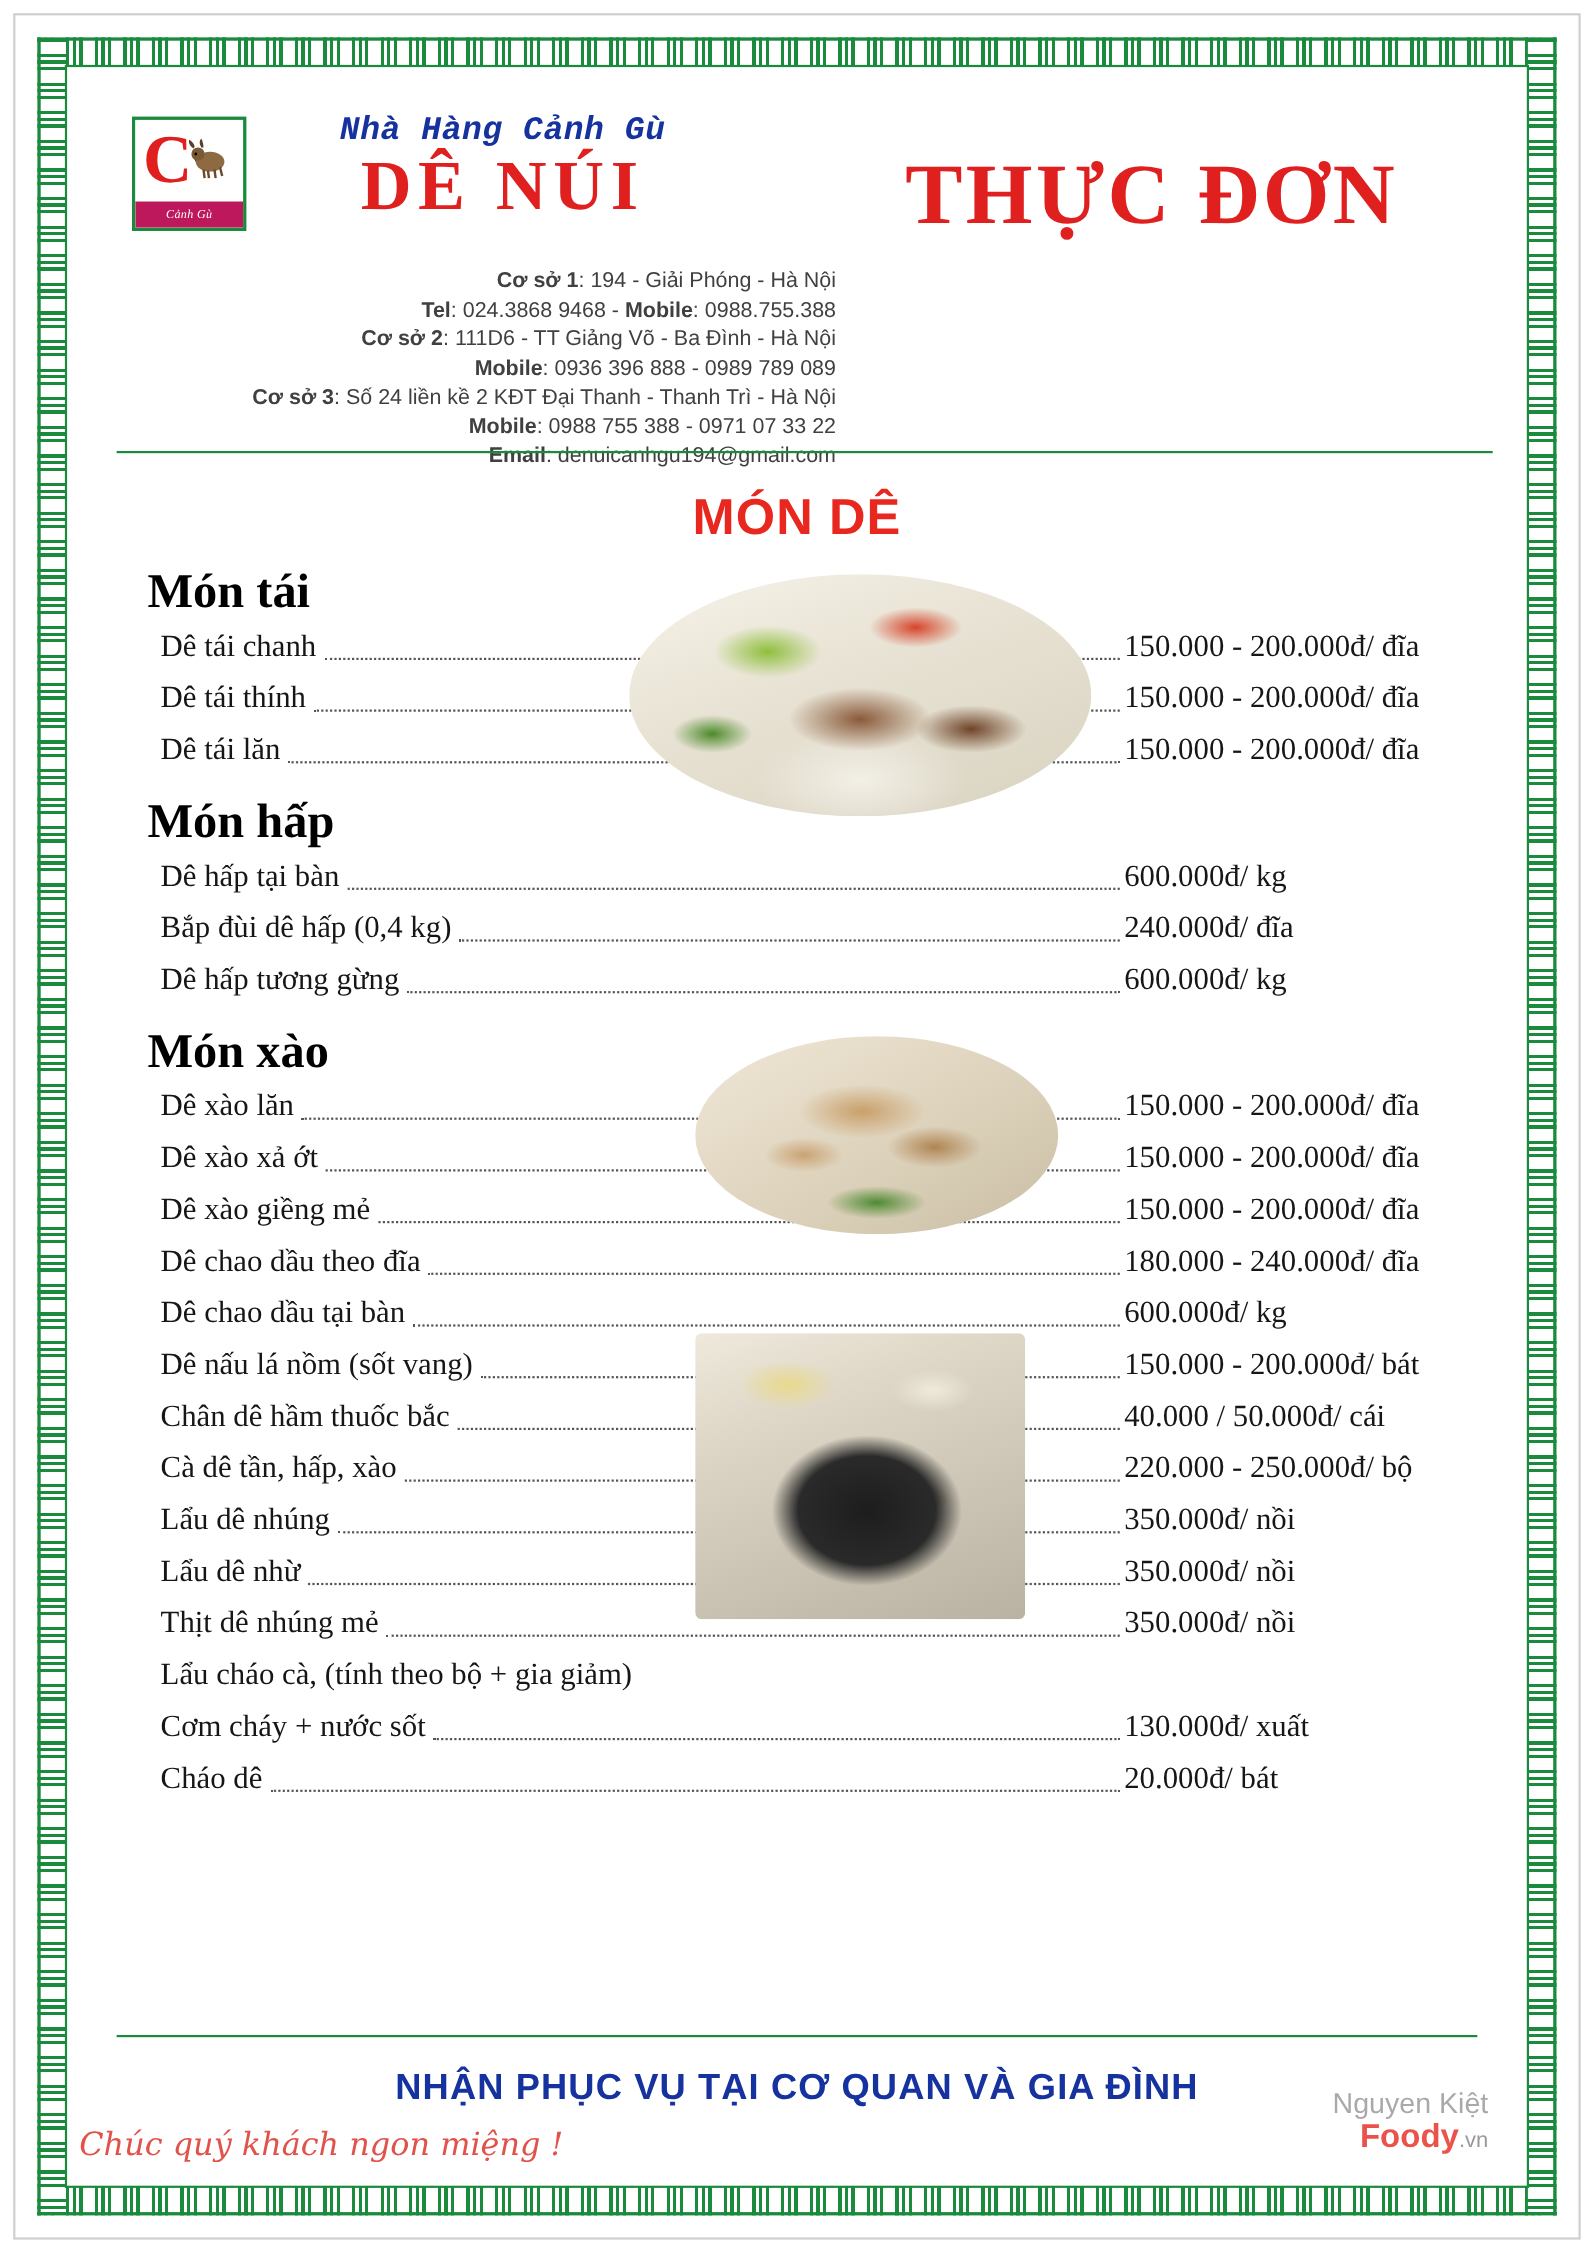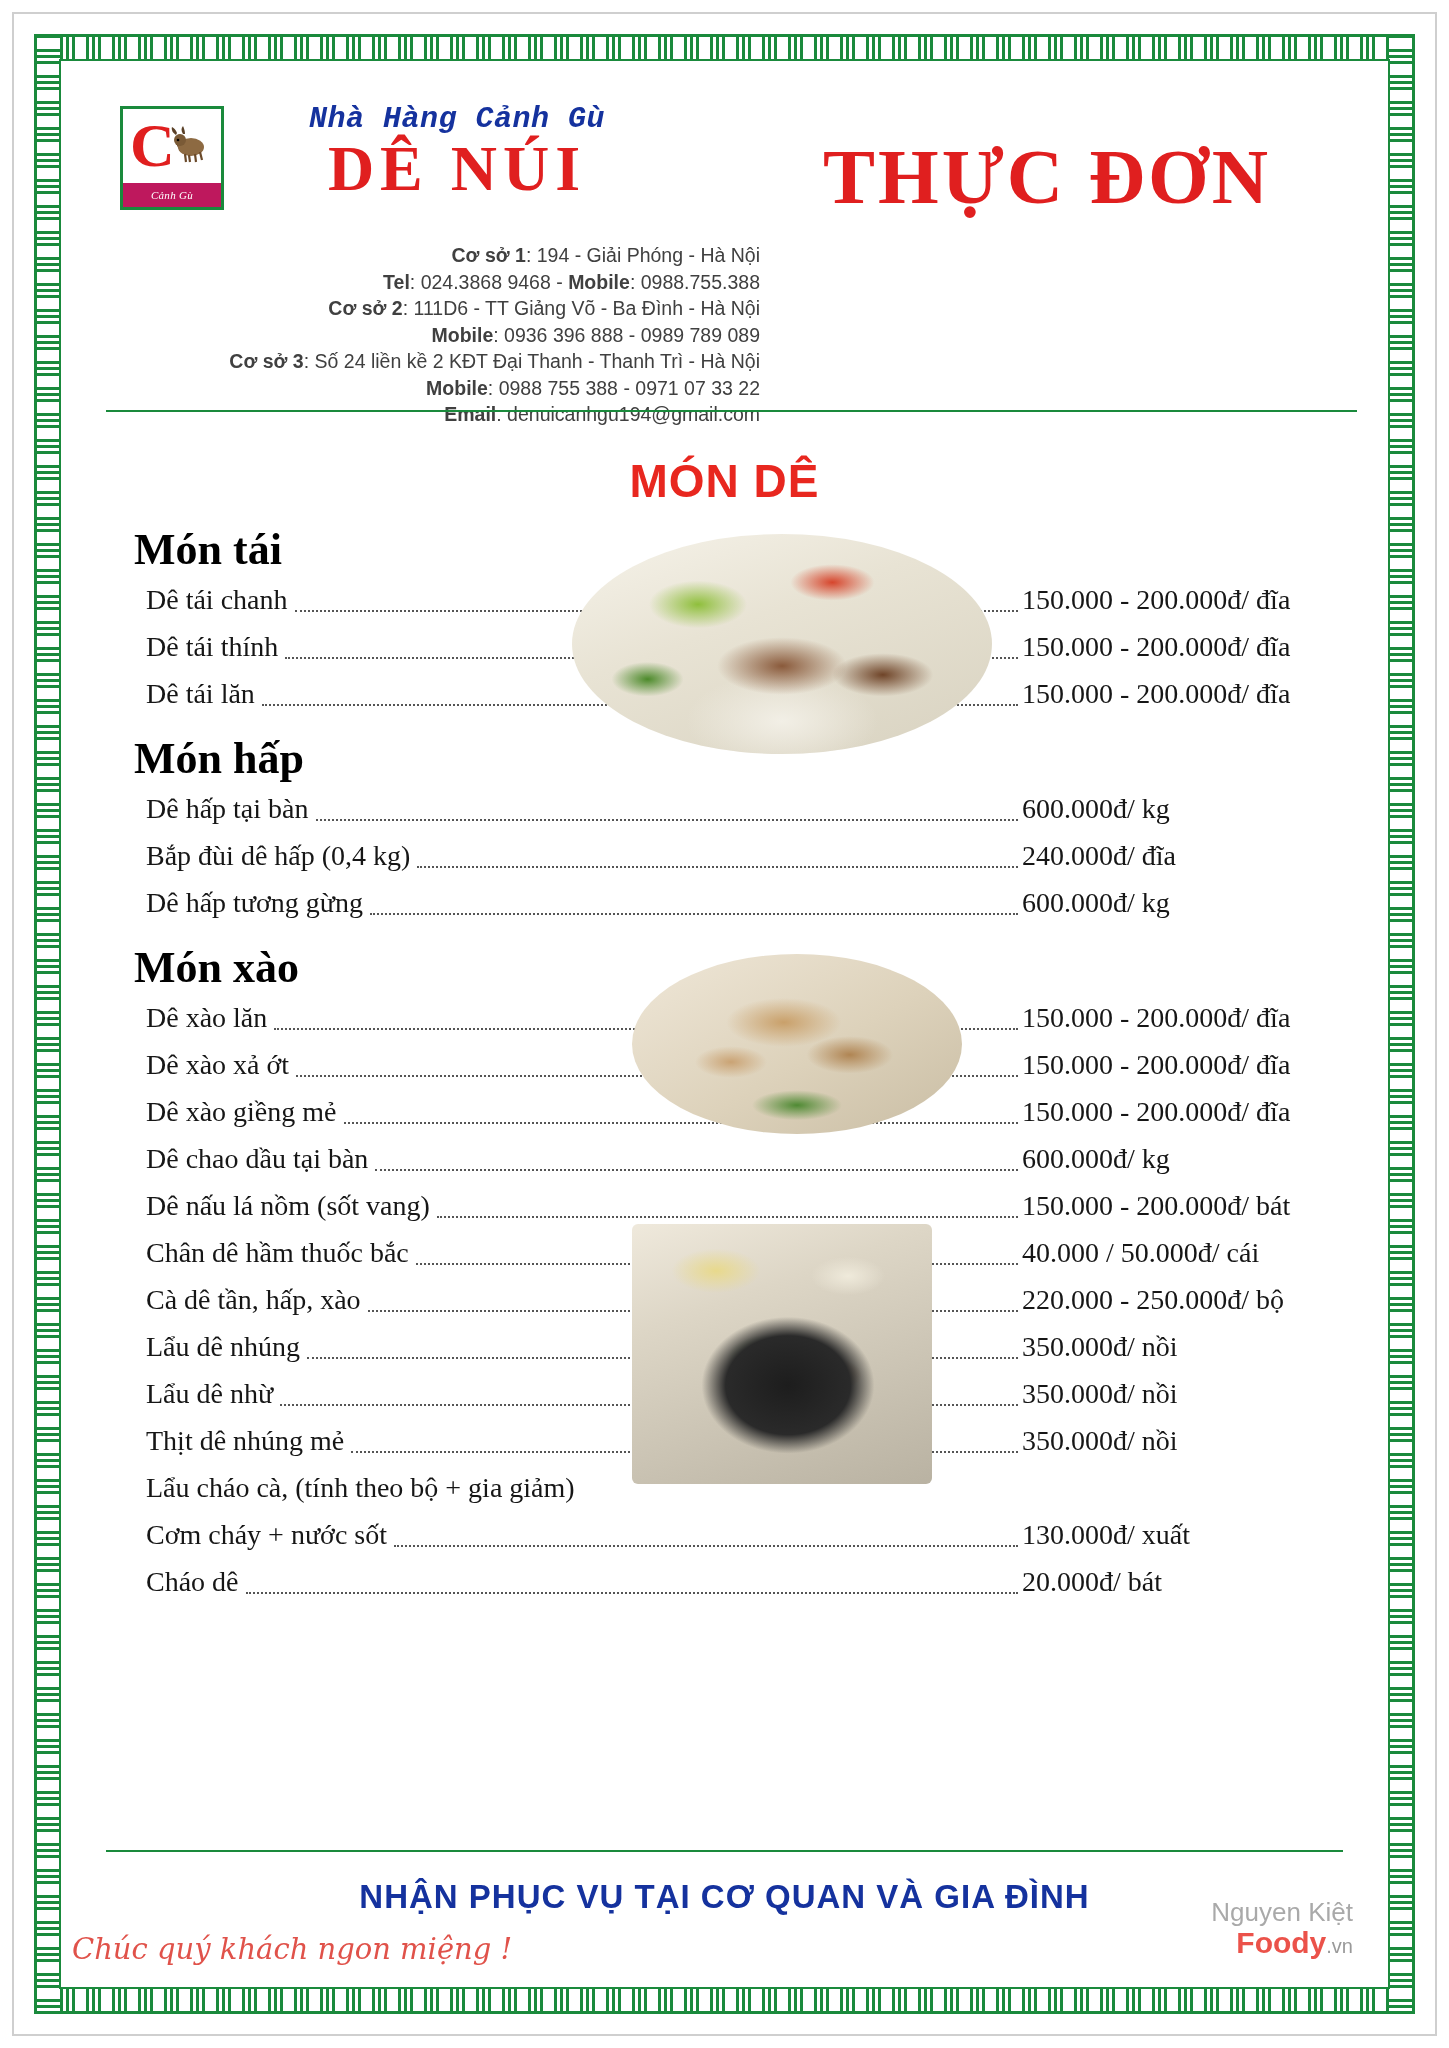--- a/index.html
+++ b/index.html
@@ -188,21 +188,20 @@
   }
 
   
   .section-title-main {
     text-align: center;
     font-family: "Liberation Sans", sans-serif;
     font-weight: bold;
     font-size: 46px;
     color: #e8271f;
     letter-spacing: 1px;
-    margin-top: 12px;
   }
 
   .menu-body {
     position: relative;
     margin-top: 8px;
   }
 
   .group-head {
     font-family: "Liberation Serif", serif;
     font-weight: bold;
@@ -465,20 +464,25 @@
         <span class="name">Dê xào xả ớt</span>
         <span class="dots"></span>
         <span class="price">150.000 - 200.000đ/ đĩa</span>
       </div>
       <div class="row">
         <span class="name">Dê xào giềng mẻ</span>
         <span class="dots"></span>
         <span class="price">150.000 - 200.000đ/ đĩa</span>
       </div>
       <div class="row">
+        <span class="name">Dê chao dầu theo đĩa</span>
+        <span class="dots"></span>
+        <span class="price">180.000 - 240.000đ/ đĩa</span>
+      </div>
+      <div class="row">
         <span class="name">Dê chao dầu tại bàn</span>
         <span class="dots"></span>
         <span class="price">600.000đ/ kg</span>
       </div>
       <div class="row">
         <span class="name">Dê nấu lá nồm (sốt vang)</span>
         <span class="dots"></span>
         <span class="price">150.000 - 200.000đ/ bát</span>
       </div>
       <div class="row">

